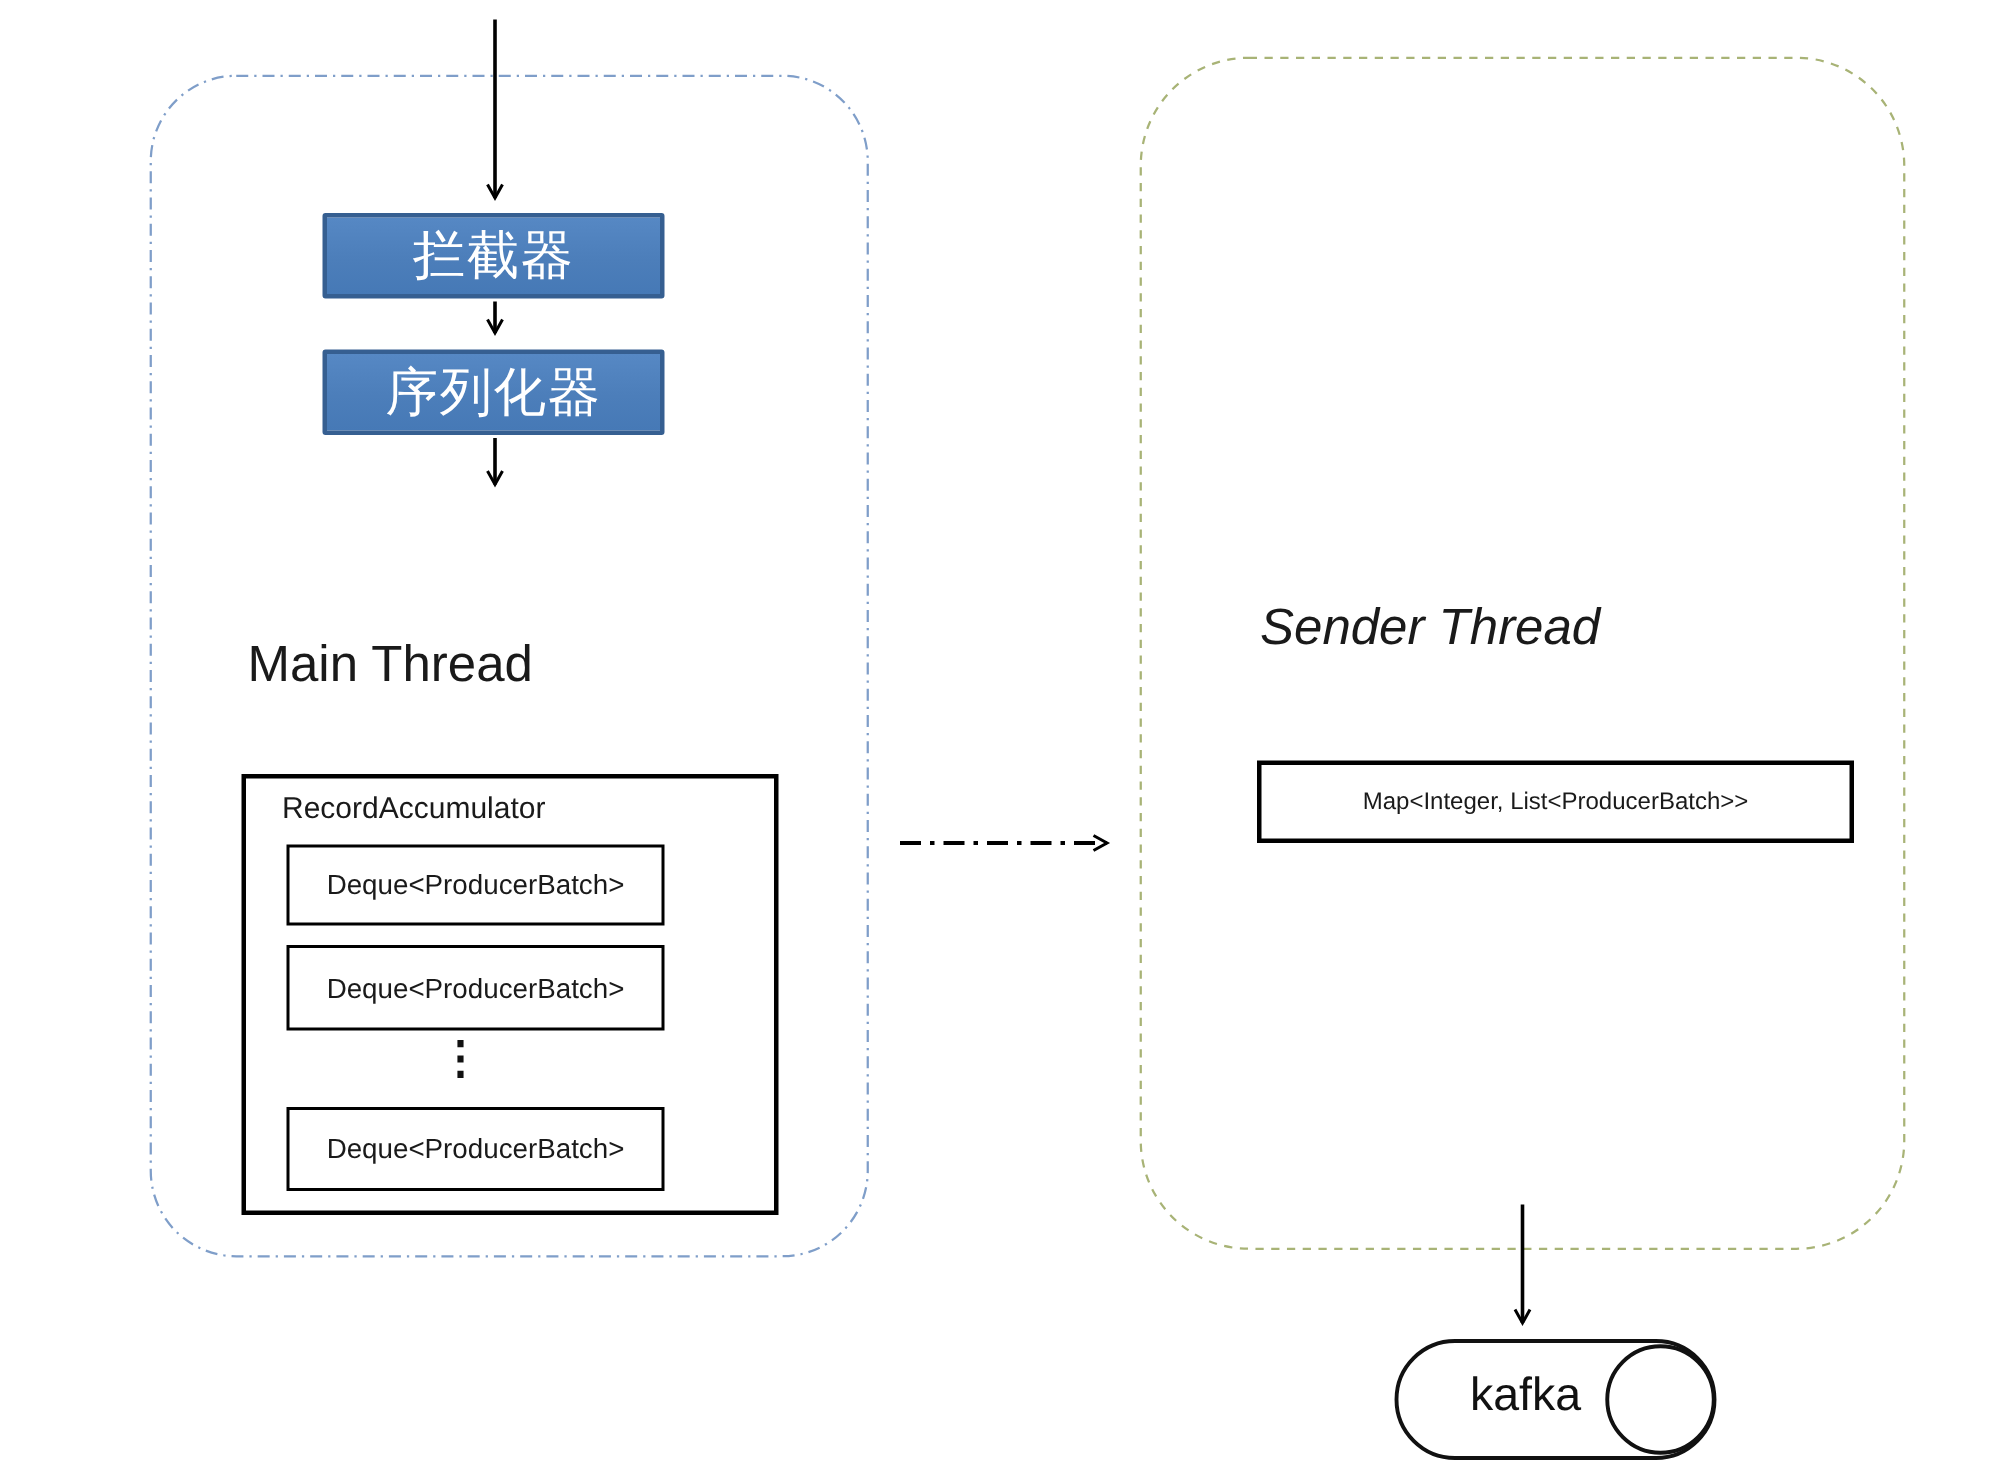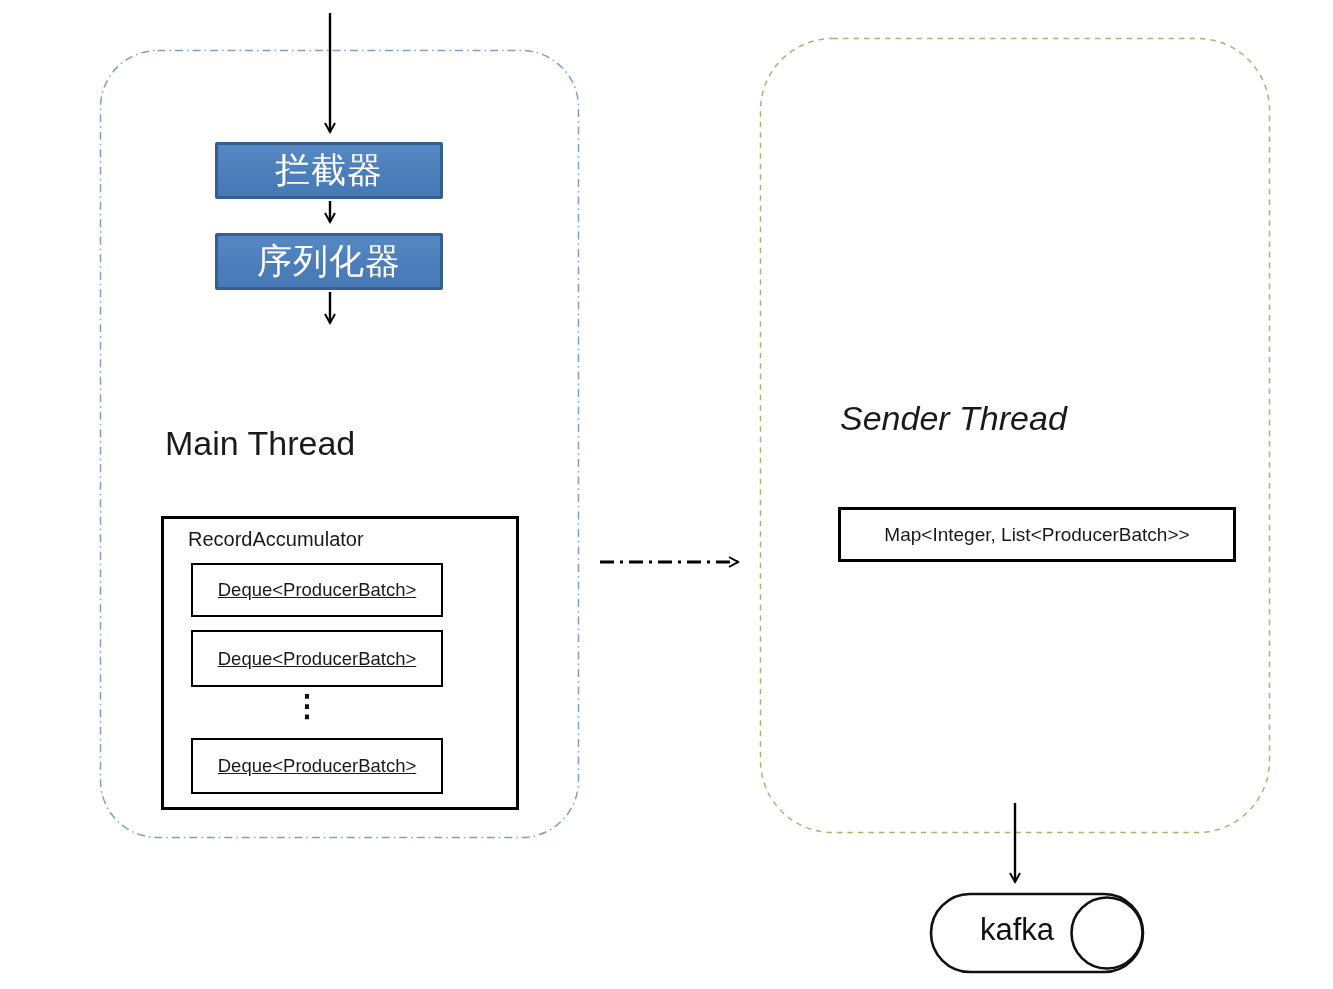--- a/index.html
+++ b/index.html
@@ -73,21 +73,20 @@
     width: 252px;
     border: 2px solid #000000;
     background: #ffffff;
     box-sizing: border-box;
     display: flex;
     align-items: center;
     justify-content: center;
     font-size: 18.5px;
     color: #1a1a1a;
     white-space: nowrap;
-    text-decoration: underline;
   }
   .deque-1 { top: 44px;  height: 54px; }
   .deque-2 { top: 111px; height: 57px; }
   .deque-3 { top: 219px; height: 56px; }
   .ra-ellipsis {
     position: absolute;
     left: 126px; top: 168px;
     width: 34px; height: 38px;
     display: flex;
     align-items: center;
@@ -101,21 +100,21 @@
   .map-box {
     position: absolute;
     left: 838px; top: 507px;
     width: 398px; height: 55px;
     border: 3px solid #000000;
     background: #ffffff;
     box-sizing: border-box;
     display: flex;
     align-items: center;
     justify-content: center;
-    font-size: 19px;
+    font-size: 16px;
     color: #1a1a1a;
     white-space: nowrap;
   }
 
   .kafka-label {
     position: absolute;
     left: 941px; top: 912px;
     width: 152px;
     text-align: center;
     font-size: 31px;

